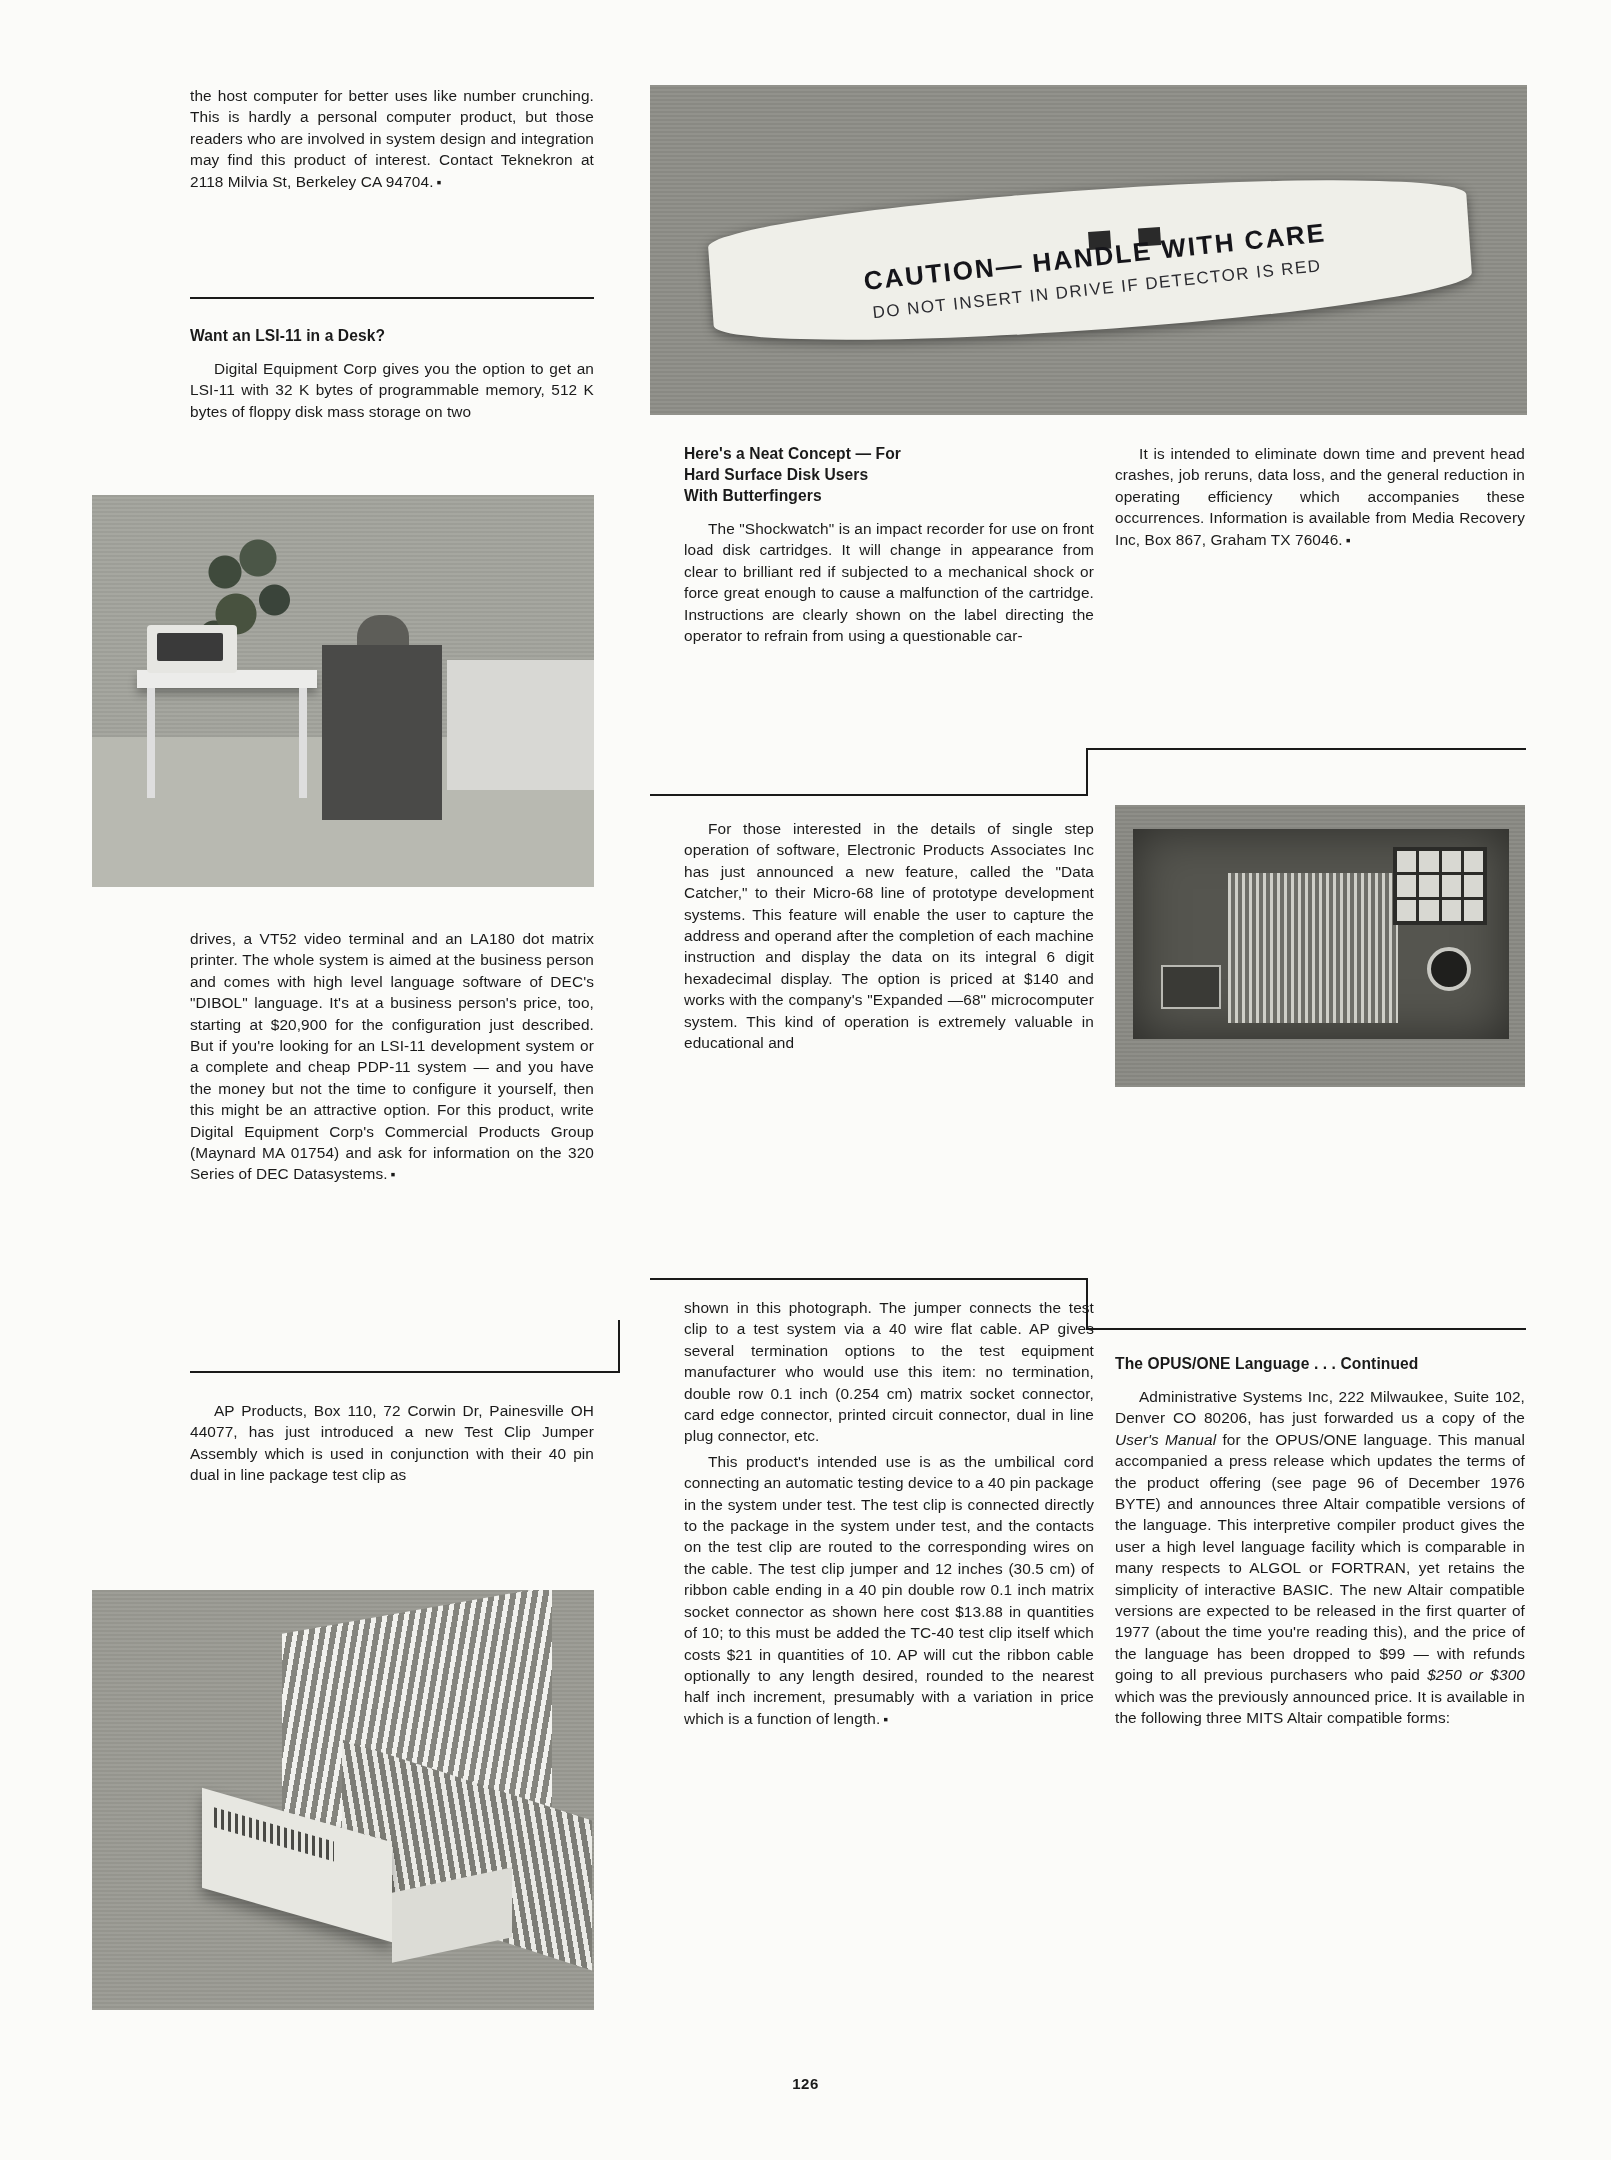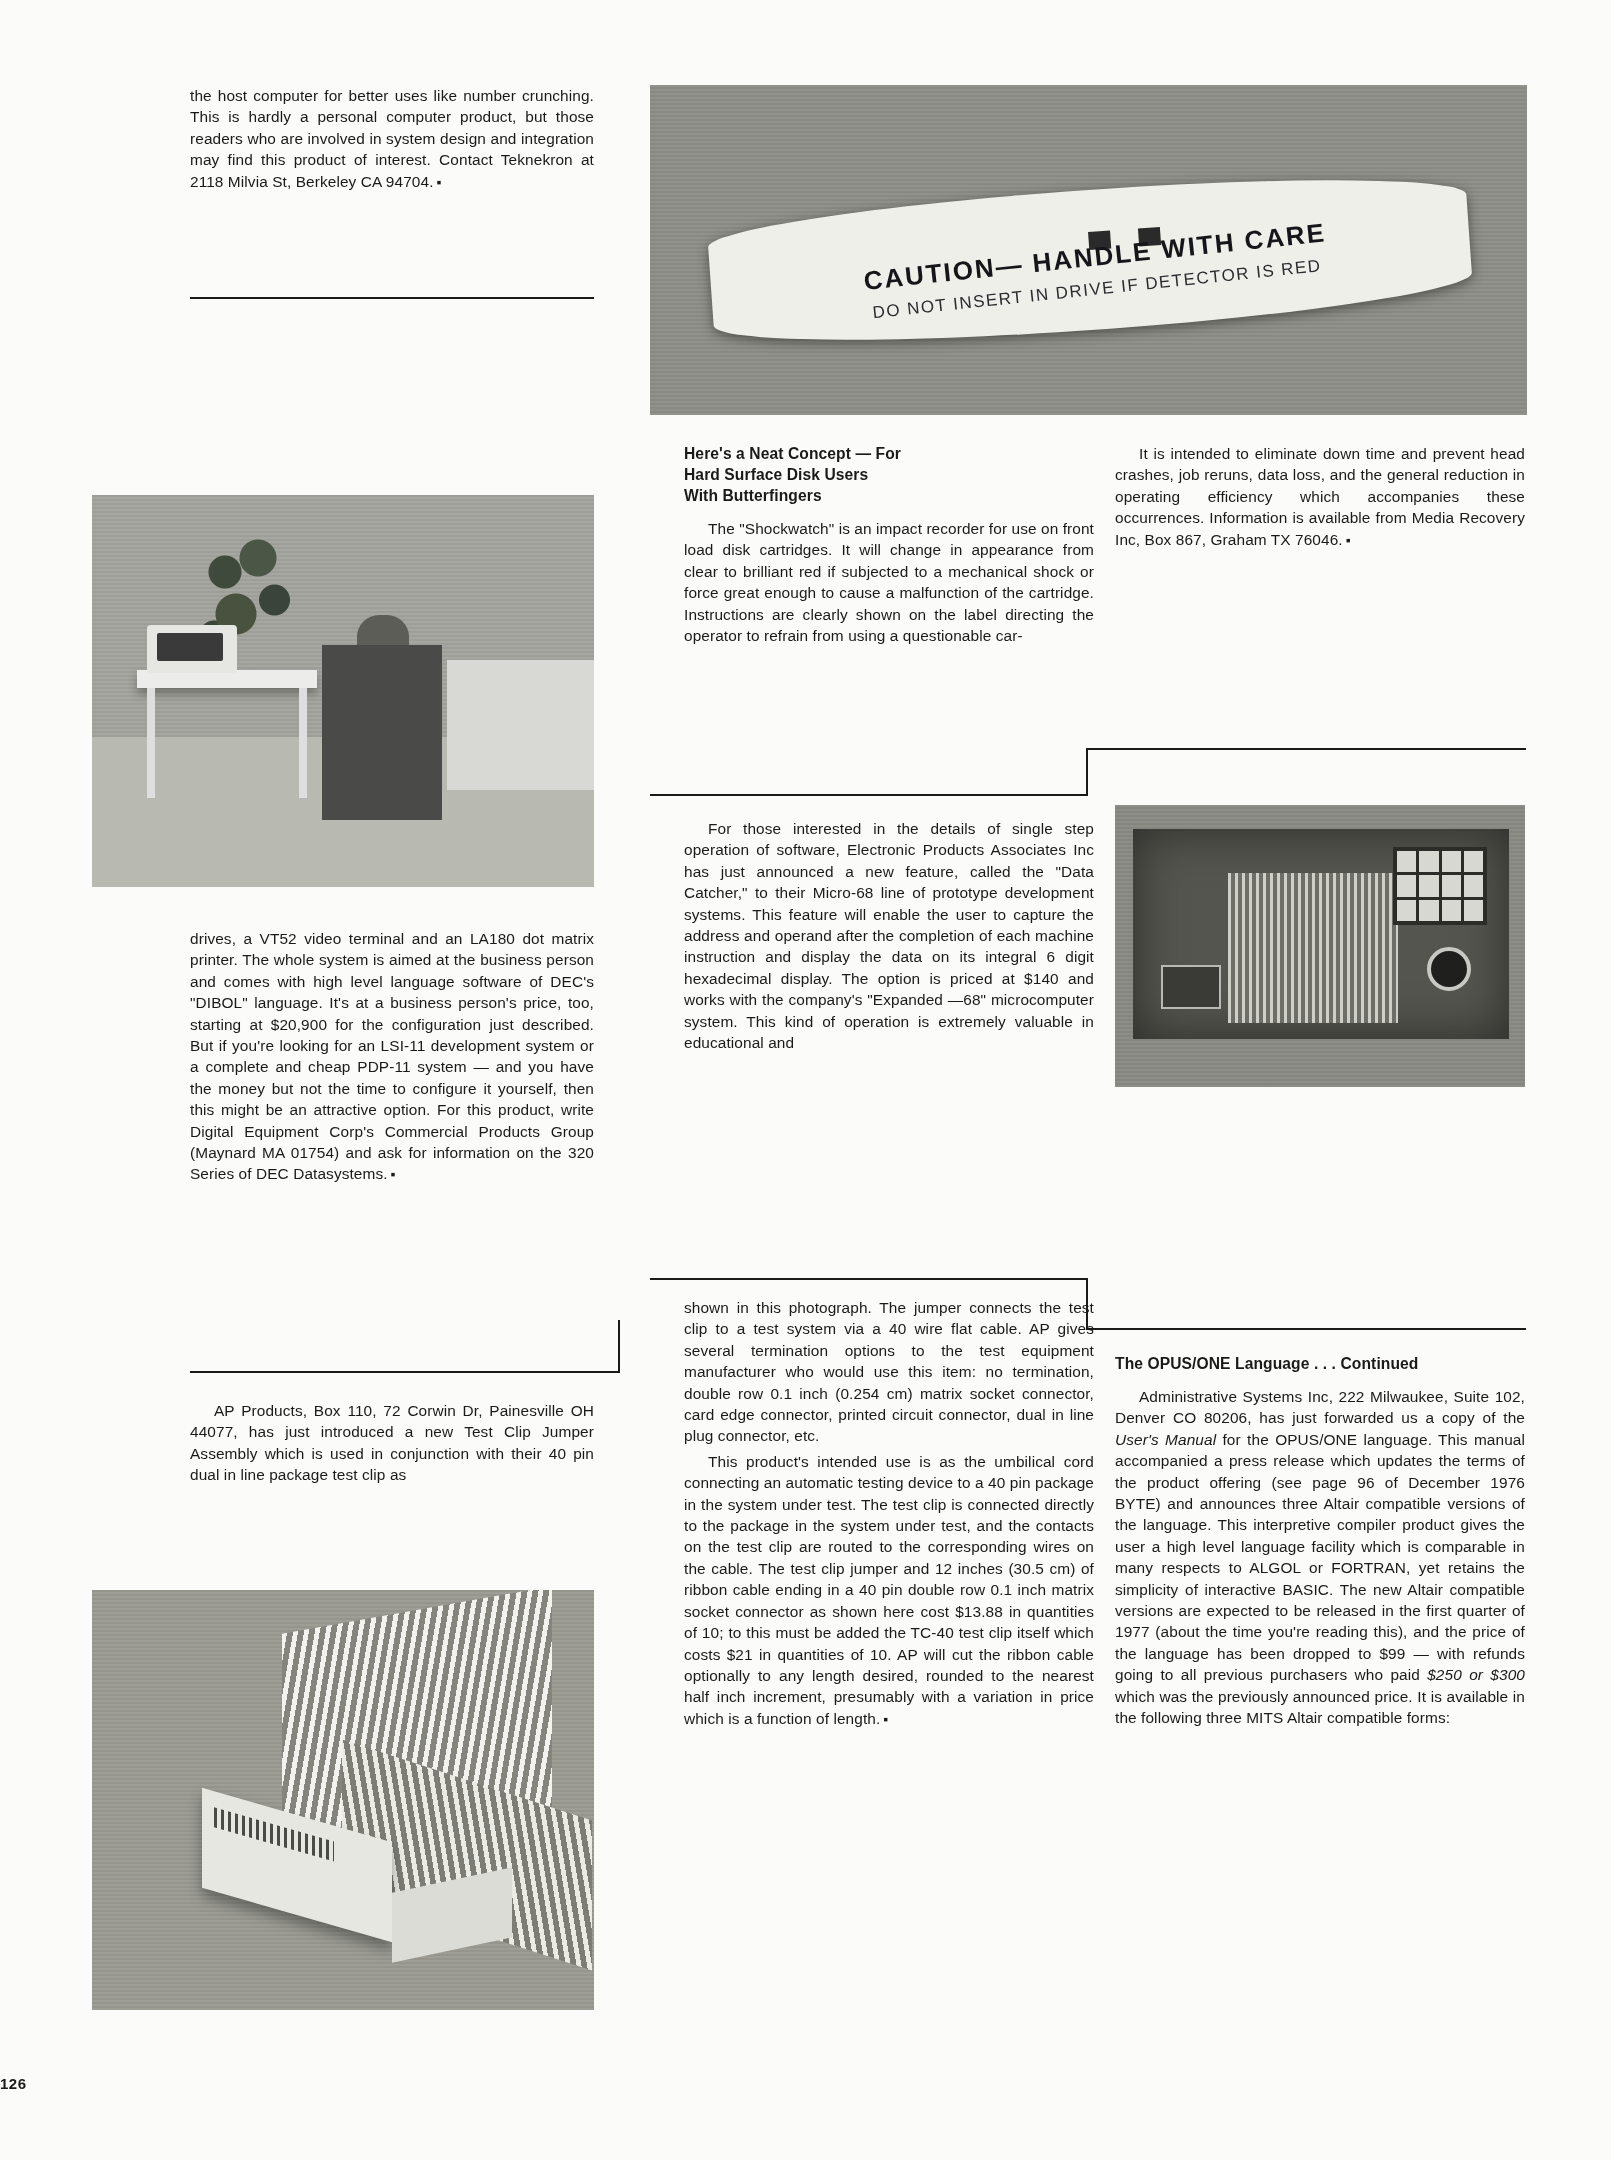--- a/index.html
+++ b/index.html
@@ -66,21 +66,21 @@
   .photo .grain {
     position: absolute; inset: 0;
     background:
       repeating-linear-gradient(0deg, rgba(255,255,255,0.05) 0 2px, rgba(0,0,0,0.05) 2px 4px);
     opacity: .7;
   }
   .pagenum {
     position: absolute;
     left: 0; right: 0;
     top: 2075px;
-    text-align: left;
+    text-align: center;
     font-size: 15px;
     font-weight: bold;
     letter-spacing: .5px;
   }
   
   .hr-box {
     position: absolute;
     border-top: 2px solid #1a1a1a;
   }
   .vr-box {
@@ -252,20 +252,24 @@
 <body>
 
 <div class="page">
 
   <div class="col col1" style="top:85px;">
     <p class="sq">the host computer for better uses like number crunching. This is hardly a personal computer product, but those readers who are involved in system design and integration may find this product of interest. Contact Teknekron at 2118 Milvia St, Berkeley CA 94704.</p>
   </div>
 
   <hr class="rule" style="position:absolute;left:190px;top:297px;width:404px;">
 
+  <div class="col col1" style="top:325px;">
+    <h2>Want an LSI-11 in a Desk?</h2>
+    <p class="indent">Digital Equipment Corp gives you the option to get an LSI-11 with 32 K bytes of programmable memory, 512 K bytes of floppy disk mass storage on two</p>
+  </div>
 
   <div id="photo-desk" class="photo">
     <div class="grain"></div>
     <div class="floor"></div>
     <div class="plant"></div>
     <div class="desk"></div>
     <div class="desk-leg-l"></div>
     <div class="desk-leg-r"></div>
     <div class="term"></div>
     <div class="person"></div>

